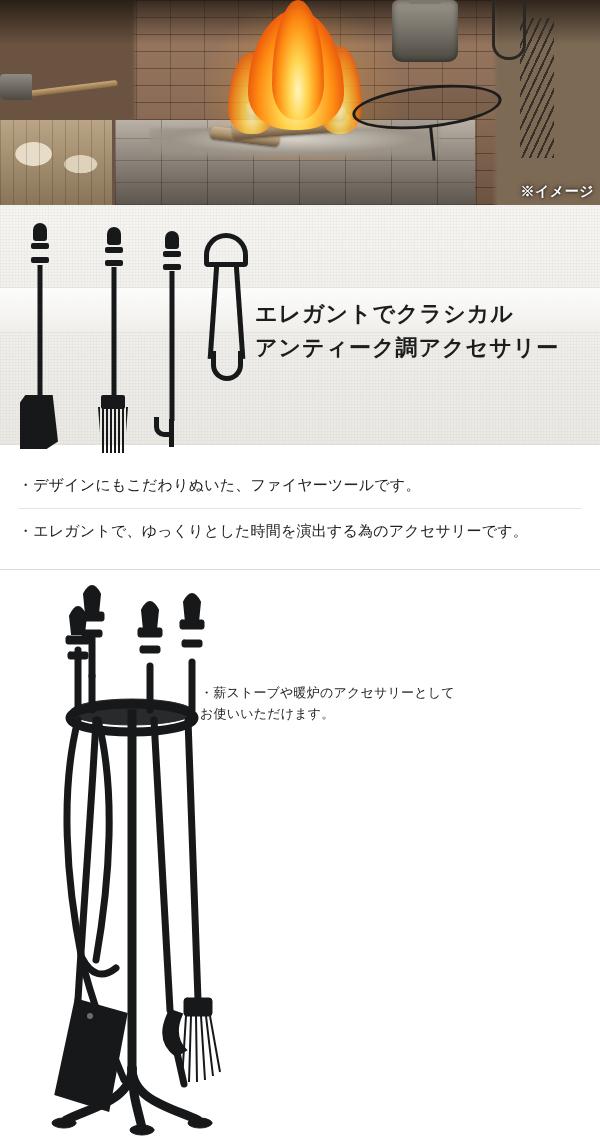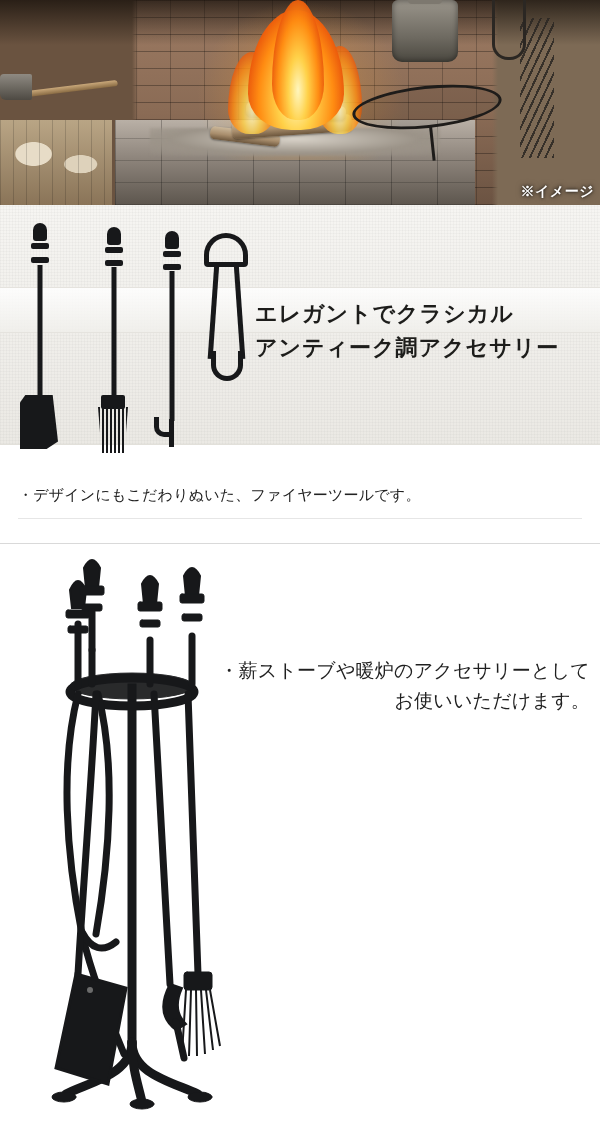--- a/index.html
+++ b/index.html
@@ -228,43 +228,43 @@
   }
   .t4 .arm1 { left:13px; transform:rotate(4deg); }
   .t4 .arm2 { left:39px; transform:rotate(-4deg); }
   .t4 .jaw {
     position:absolute; left:13px; top:118px; width:32px; height:30px;
     border:5px solid #17181a; border-top:none; border-radius:0 0 16px 16px;
   }
 
   
   .bullets {
-    width:600px; padding:32px 18px 20px 18px;
+    width:600px; padding:22px 18px 20px 18px;
     background:#ffffff;
     border-bottom:1px solid #d9d9d9;
   }
   .bullet {
     font-size:15px; line-height:1.5; color:#222; letter-spacing:.2px;
     padding:7px 0;
   }
   .bullets .sep { height:1px; background:#e6e6e6; margin:4px 0; }
 
   
   .lower {
     position:relative; width:600px; height:585px; background:#ffffff;
   }
   .stand { position:absolute; left:20px; top:10px; width:240px; height:560px; }
   .stand svg { display:block; }
 
   .lower-bullets {
     position:absolute; left:200px; top:112px; width:390px;
   }
   .lb {
-    font-size:19px; line-height:1.62; color:#1f1f1f; margin-bottom:26px;
-    white-space:pre-line; letter-spacing:.2px;text-align:right;
+    font-size:13px; line-height:1.62; color:#1f1f1f; margin-bottom:26px;
+    white-space:pre-line; letter-spacing:.2px;
   }
 </style>
 </head>
 <body>
 
 <div class="hero">
   <div class="hero-bg"></div>
   <div class="hearth"></div>
   <div class="wood-left"></div>
   <div class="axe">
@@ -322,20 +322,21 @@
     </div>
   </div>
 
   <div class="headline">エレガントでクラシカル
 アンティーク調アクセサリー</div>
 </div>
 
 <div class="bullets">
   <div class="bullet">・デザインにもこだわりぬいた、ファイヤーツールです。</div>
   <div class="sep"></div>
+  <div class="bullet">・エレガントで、ゆっくりとした時間を演出する為のアクセサリーです。</div>
 </div>
 
 <div class="lower">
 
   <div class="stand">
     <svg width="240" height="560" viewBox="0 0 240 560">
       <g stroke="#17181a" fill="#17181a" stroke-linecap="round">
 
         <rect x="108" y="130" width="8" height="360"></rect>
 

